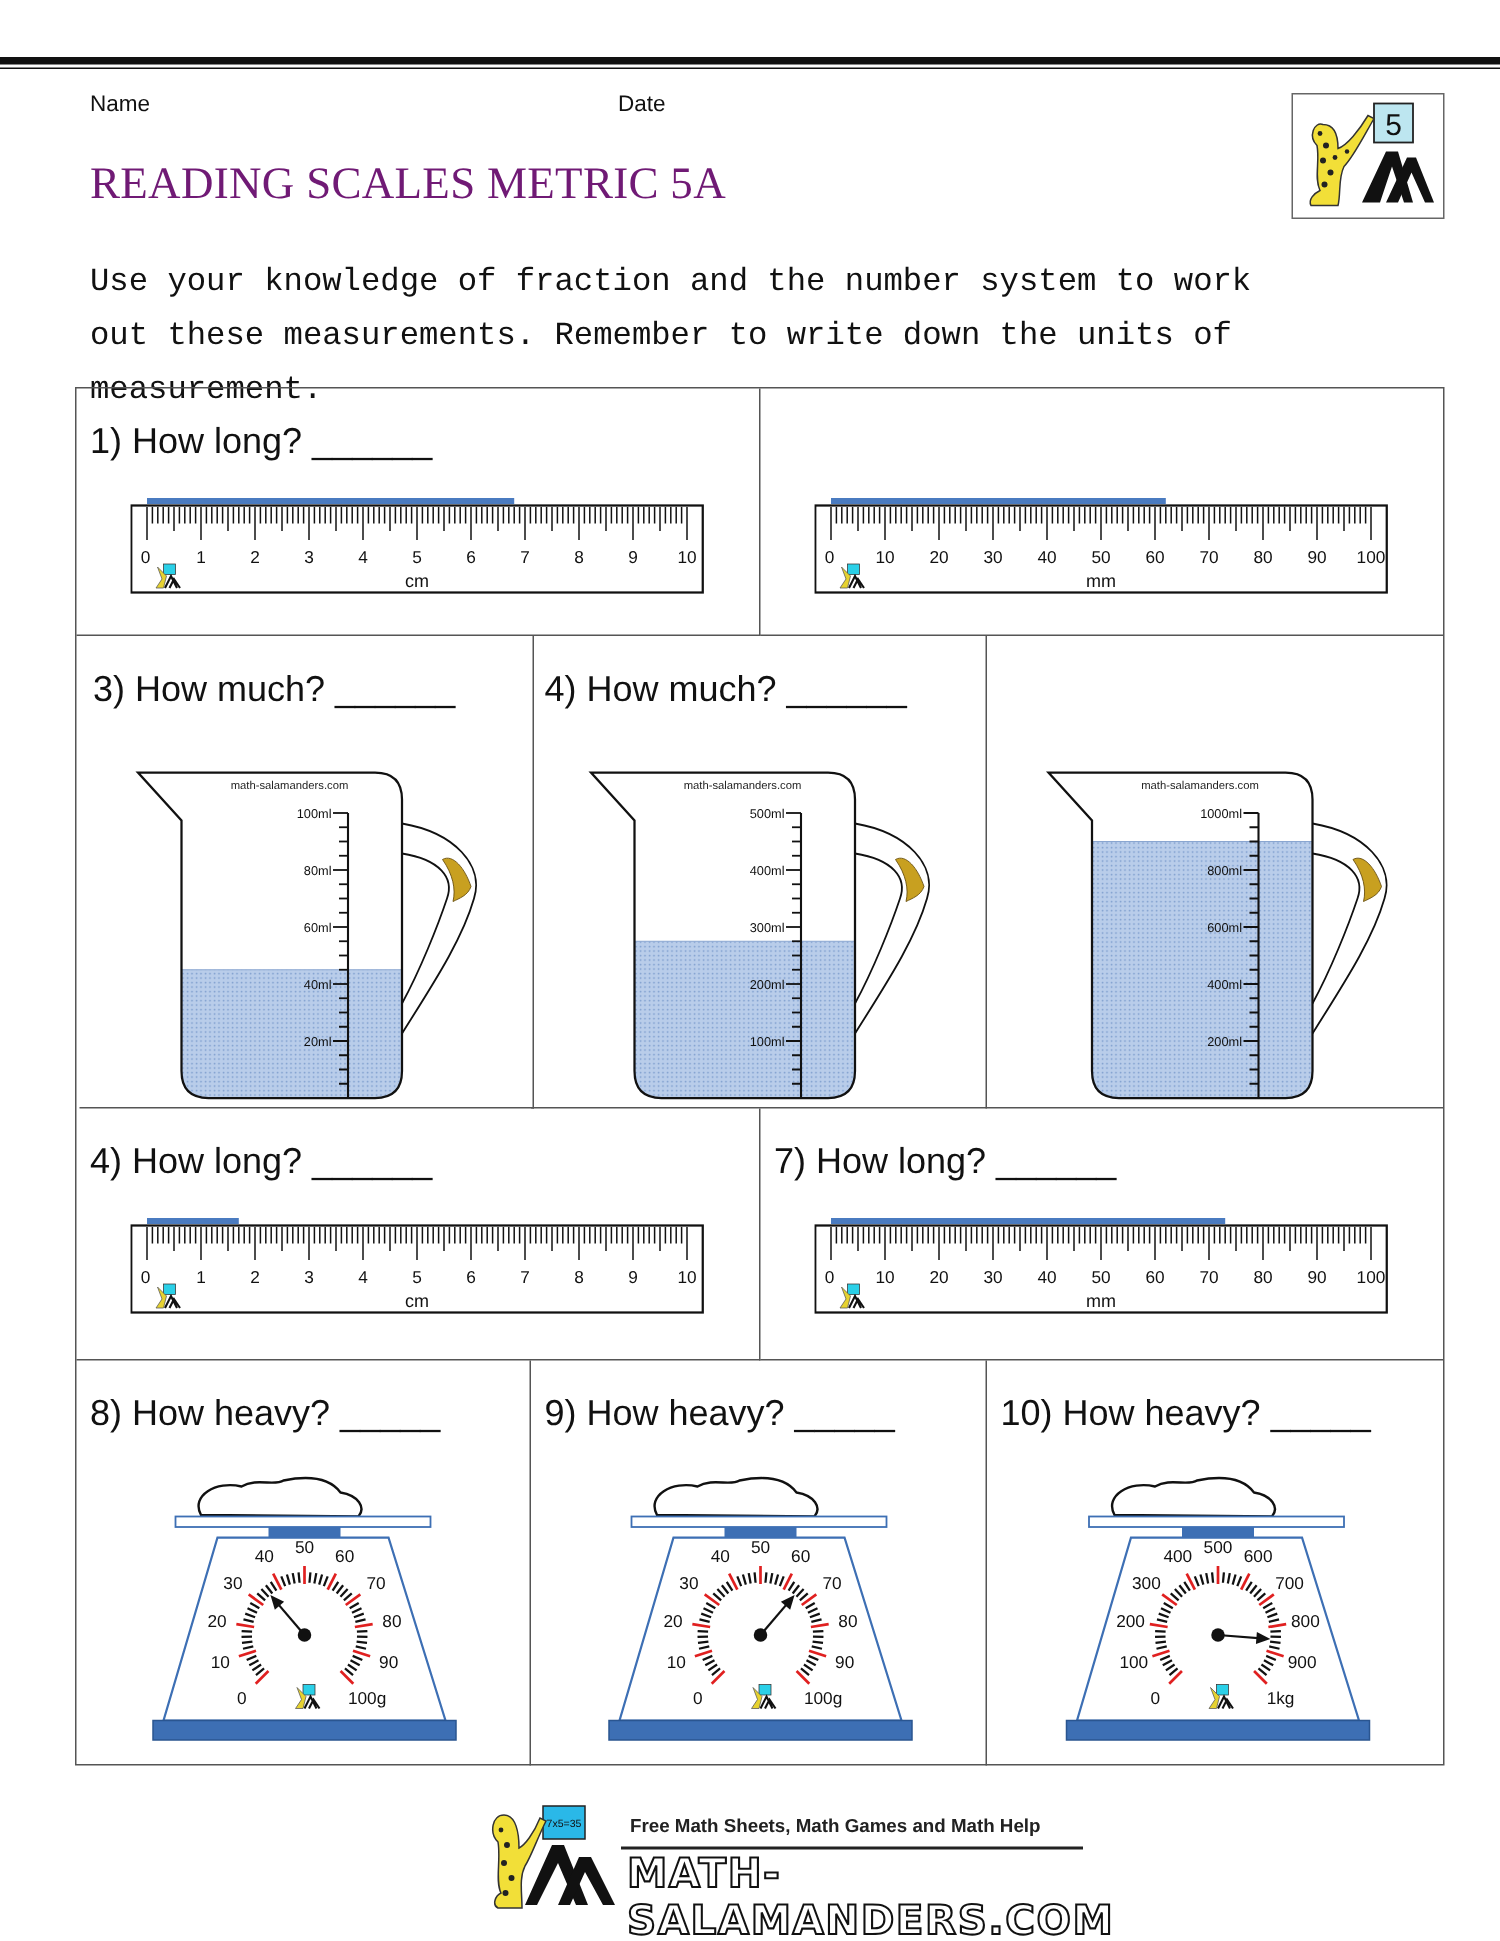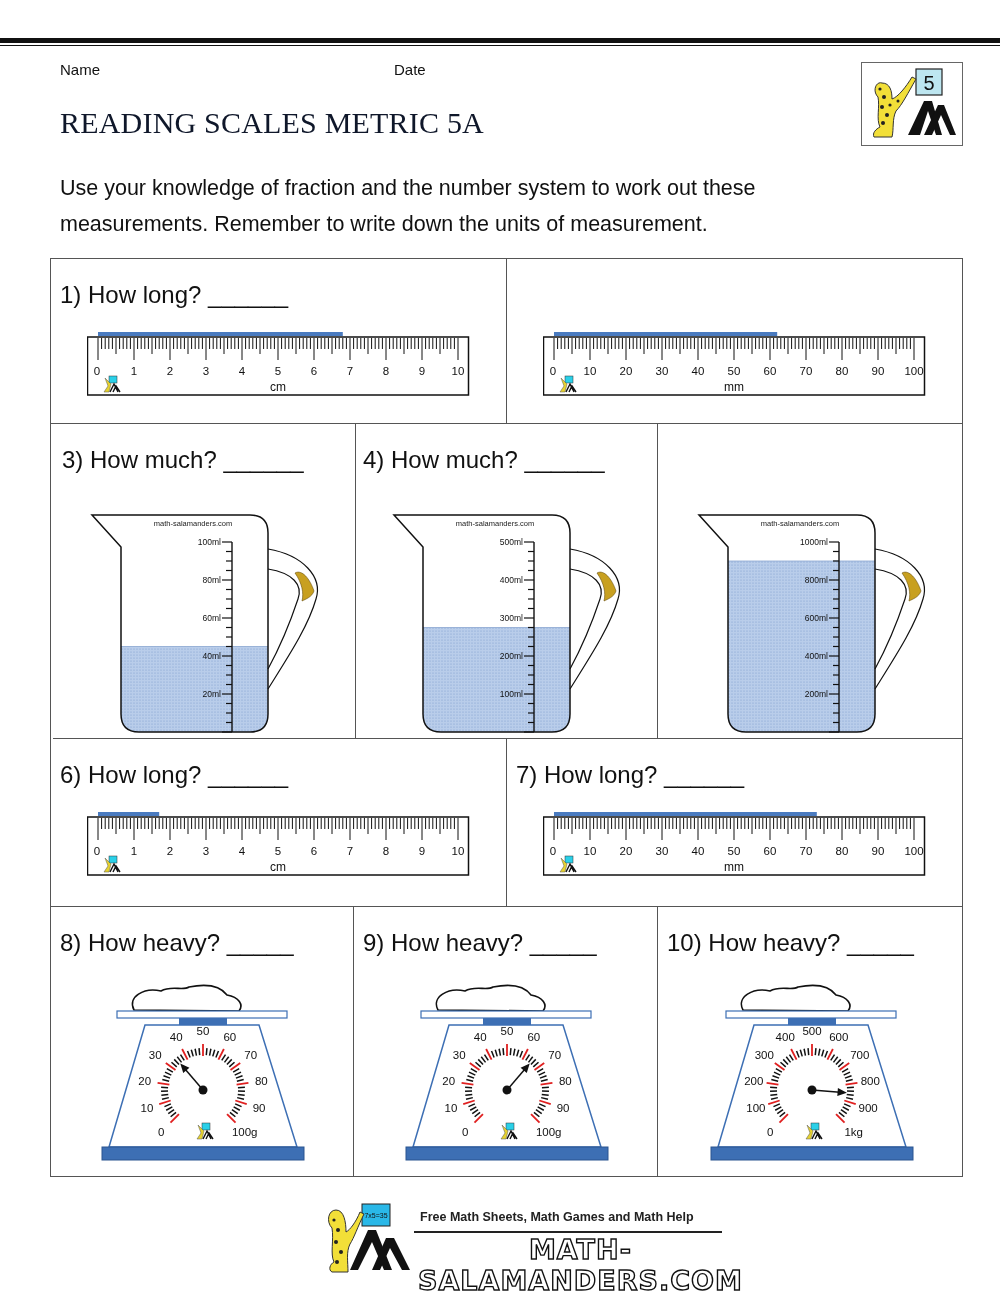--- a/index.html
+++ b/index.html
@@ -1,33 +1,33 @@
 <!DOCTYPE html>
 <html><head>
 <meta charset="utf-8">
 <style>
   * { box-sizing: border-box; margin: 0; padding: 0; }
   html, body { width: 1000px; height: 1294px; background: #ffffff; overflow: hidden; }
   body { position: relative; font-family: "Liberation Sans", "DejaVu Sans", sans-serif; color: #111; }
 
   .top-rule { position: absolute; left: 0; top: 38px; width: 1000px; height: 8px; border-top: 5px solid #111; border-bottom: 1px solid #111; }
   .label-name { position: absolute; left: 60px; top: 61px; font-size: 15px; }
-  .label-date { position: absolute; left: 394px; top: 61px; font-size: 15px; }
-  .title { position: absolute; left: 60px; top: 106px; font-family: "Liberation Serif", "DejaVu Serif", serif; font-size: 30px; color: #0f172a; letter-spacing: 0.2px; }
-  .instructions { position: absolute; left: 60px; top: 170px; width: 820px; font-size: 21.5px; line-height: 36px; color: #111; }
+  .label-date { position: absolute; left: 412px; top: 61px; font-size: 15px; }
+  .title { position: absolute; left: 60px; top: 106px; font-family: "Liberation Serif", "DejaVu Serif", serif; font-size: 30px; color: #701a75; letter-spacing: 0.2px; }
+  .instructions { position: absolute; left: 60px; top: 170px; width: 820px; font-size: 21.5px; line-height: 36px; color: #111; font-family: Liberation Mono, monospace; }
 
   .logo-box { position: absolute; left: 861px; top: 62px; width: 102px; height: 84px; border: 1px solid #666; background: #fff; }
 
   .grid { position: absolute; left: 50px; top: 258px; width: 913px; height: 919px; border: 1px solid #555; }
   .cell { position: absolute; border-right: 1px solid #555; border-bottom: 1px solid #555; }
   .cell .q { position: absolute; left: 9px; top: 22px; font-size: 24px; white-space: nowrap; color: #111; }
 
   .ruler-svg, .jug-svg, .scale-svg { position: absolute; }
 
-  .footer { position: absolute; left: 322px; top: 1200px; width: 400px; height: 75px; text-align: center; }
+  .footer { position: absolute; left: 322px; top: 1200px; width: 400px; height: 75px; }
   .footer-tag { position: absolute; left: 98px; top: 10px; font-size: 12.5px; font-weight: bold; color: #222; }
   .footer-line { position: absolute; left: 92px; top: 31px; width: 308px; height: 2px; background: #222; }
   .footer-brand { position: absolute; left: 96px; top: 34px; font-size: 27px; font-weight: bold; letter-spacing: 1px; color: #fff; -webkit-text-stroke: 1.4px #111; font-family: "DejaVu Sans", sans-serif; }
 </style>
 </head>
 <body>
 
 <div class="top-rule"></div>
 <div class="label-name">Name</div>
 <div class="label-date">Date</div>
@@ -438,21 +438,21 @@
         <line x1="134" y1="225" x2="144" y2="225" stroke="#111" stroke-width="1.2"></line>
         <text x="133" y="38" text-anchor="end" font-size="8.5" font-family="Liberation Sans, sans-serif" fill="#111">1000ml</text>
         <text x="133" y="76" text-anchor="end" font-size="8.5" font-family="Liberation Sans, sans-serif" fill="#111">800ml</text>
         <text x="133" y="114" text-anchor="end" font-size="8.5" font-family="Liberation Sans, sans-serif" fill="#111">600ml</text>
         <text x="133" y="152" text-anchor="end" font-size="8.5" font-family="Liberation Sans, sans-serif" fill="#111">400ml</text>
         <text x="133" y="190" text-anchor="end" font-size="8.5" font-family="Liberation Sans, sans-serif" fill="#111">200ml</text>
       </svg>
   </div>
 
   <div class="cell" style="left:0;top:480px;width:456px;height:168px;">
-    <div class="q">6) How long? ______</div>
+    <div class="q">4) How long? ______</div>
     <svg class="ruler-svg" style="left:36px;top:70px;" width="390" height="70">
         <rect x="0.5" y="8" width="381" height="58" fill="#fff" stroke="#111" stroke-width="1.5"></rect>
         <rect x="11" y="3" width="61.2" height="4" fill="#4a7bc0"></rect>
         <line x1="11" y1="9" x2="11" y2="31" stroke="#111" stroke-width="1"></line>
         <line x1="14.6" y1="9" x2="14.6" y2="20" stroke="#111" stroke-width="1"></line>
         <line x1="18.2" y1="9" x2="18.2" y2="20" stroke="#111" stroke-width="1"></line>
         <line x1="21.8" y1="9" x2="21.8" y2="20" stroke="#111" stroke-width="1"></line>
         <line x1="25.4" y1="9" x2="25.4" y2="20" stroke="#111" stroke-width="1"></line>
         <line x1="29" y1="9" x2="29" y2="25" stroke="#111" stroke-width="1"></line>
         <line x1="32.6" y1="9" x2="32.6" y2="20" stroke="#111" stroke-width="1"></line>

